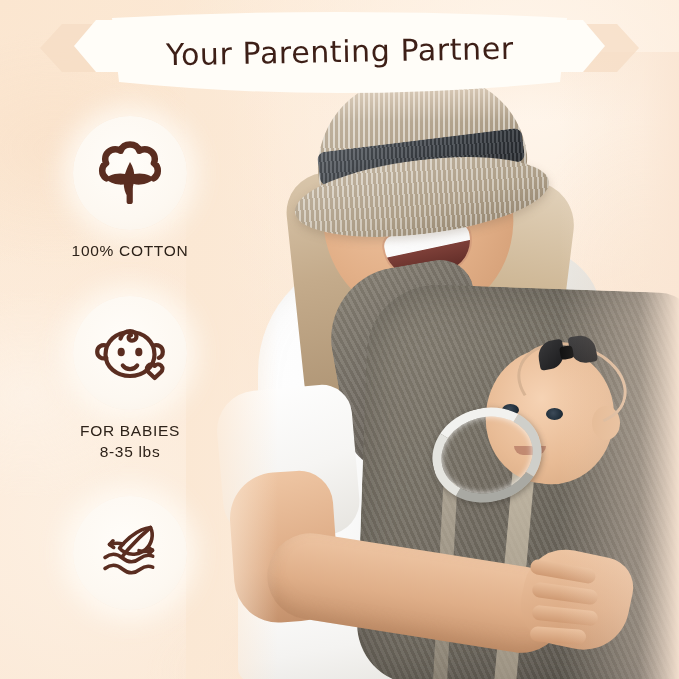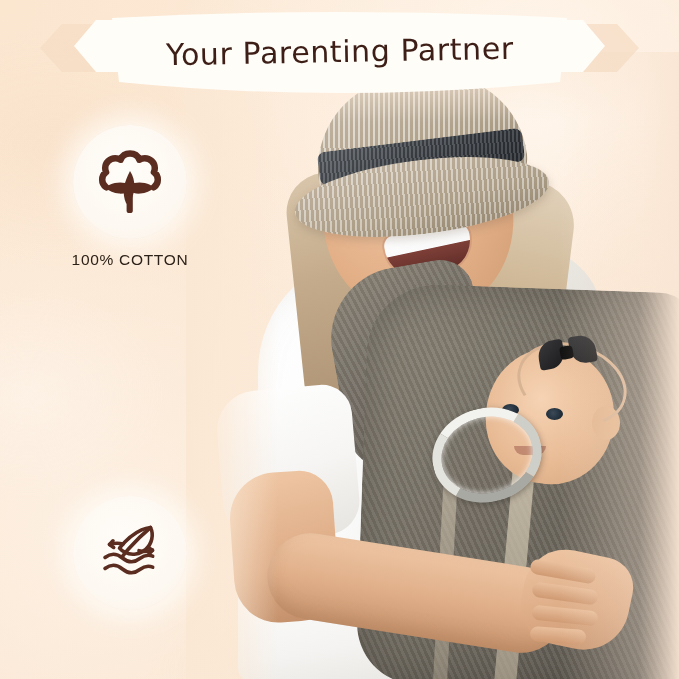--- a/index.html
+++ b/index.html
@@ -433,21 +433,21 @@
   }
 
   
   .feature {
     position: absolute;
     left: 18px;
     width: 224px;
     text-align: center;
     z-index: 50;
   }
-  .feature.f-cotton { top: 125px; }
+  .feature.f-cotton { top: 116px; }
   .feature.f-babies { top: 296px; }
   .feature.f-light  { top: 496px; }
 
   .badge {
     width: 114px;
     height: 114px;
     margin: 0 auto;
     border-radius: 50%;
     background: radial-gradient(circle at 46% 40%, #fffdf9 0%, #fdf8f1 62%, #faf1e6 100%);
     box-shadow: 0 0 26px 10px rgba(255,252,246,.85);
@@ -550,20 +550,40 @@
           <path d="M38.2 40.5c-4.9-2.1-10.3-2.6-15.4-1.5-3.6.8-6.9 2.4-9.6 4.8 3.9 3.4 8.8 5.5 13.9 5.8 4.6.3 9.2-.9 13.1-3.4z"></path>
           <rect x="34.6" y="50" width="6.2" height="19" rx="2.6"></rect>
         </g>
       </svg>
     </div>
     <div class="feature-label">
       <span class="l1">100% COTTON</span>
     </div>
   </div>
 
+  <div class="feature f-babies">
+    <div class="badge">
+      <svg width="78" height="72" viewBox="0 0 78 72">
+        <g fill="none" stroke="#5a2d20" stroke-width="4.2" stroke-linecap="round" stroke-linejoin="round">
+          <path d="M14.5 37.5c0-13 10.6-22.5 24.5-22.5s24.5 9.5 24.5 22.5c0 12.4-10.9 21.5-24.5 21.5S14.5 49.9 14.5 37.5z"></path>
+          <path d="M15.5 28.5c-4.8-1.3-9.3 1.2-9.3 6.2 0 4.9 4.3 7.6 9.2 6.4"></path>
+          <path d="M62.5 28.5c4.8-1.3 9.3 1.2 9.3 6.2 0 3-1.6 5.3-4.1 6.2"></path>
+          <path d="M29.5 21.5c1.5-4.4 5.3-7.3 9.6-7.3 3.7 0 6.4 2.2 6.4 5.1 0 2.6-2 4.4-4.4 4.4-2 0-3.5-1.3-3.5-3 0-1.4 1.1-2.4 2.4-2.4"></path>
+          <path d="M31.8 48.5c1.8 2.4 4.3 3.7 7.2 3.7 2.9 0 5.4-1.3 7.2-3.7"></path>
+          <path d="M57.2 48.6c1.8-1.9 4.9-1.8 6.5.3 1.7-2.1 4.7-2.2 6.5-.3 1.8 1.9 1.6 4.8-.4 6.7l-6.1 5.8-6.1-5.8c-2-1.9-2.2-4.8-.4-6.7z"></path>
+        </g>
+        <ellipse cx="30.2" cy="35" rx="3.6" ry="4.3" fill="#5a2d20"></ellipse>
+        <ellipse cx="47.8" cy="35" rx="3.6" ry="4.3" fill="#5a2d20"></ellipse>
+      </svg>
+    </div>
+    <div class="feature-label">
+      <span class="l1">FOR BABIES</span>
+      <span class="l2">8-35 lbs</span>
+    </div>
+  </div>
 
   <div class="feature f-light">
     <div class="badge">
       <svg width="80" height="62" viewBox="0 0 80 62">
         <g fill="none" stroke="#5a2d20" stroke-width="3.6" stroke-linecap="round" stroke-linejoin="round">
           <path d="M60.5 5.5c3.5 7.2 1.5 16.2-4.8 21.8-5.7 5.1-13.9 6.3-20.6 3.1-2.2-1-4.1-2.5-5.6-4.3 6.6-8.2 14-14.6 22.1-18.2 2.8-1.3 5.8-2.1 8.9-2.4z"></path>
           <path d="M60.5 5.5C52.9 11.9 45.6 19 38.7 26.8c-2.3 2.6-4.5 5.3-6.6 8"></path>
           <path d="M19.5 22.5c4.4-1.4 9-1.6 13.5-.5"></path>
           <path d="M23 18.8l-3.5 3.7 4.2 2.9"></path>
           <path d="M62.5 28.2c-4.4 1.4-9 1.6-13.5.5"></path>

